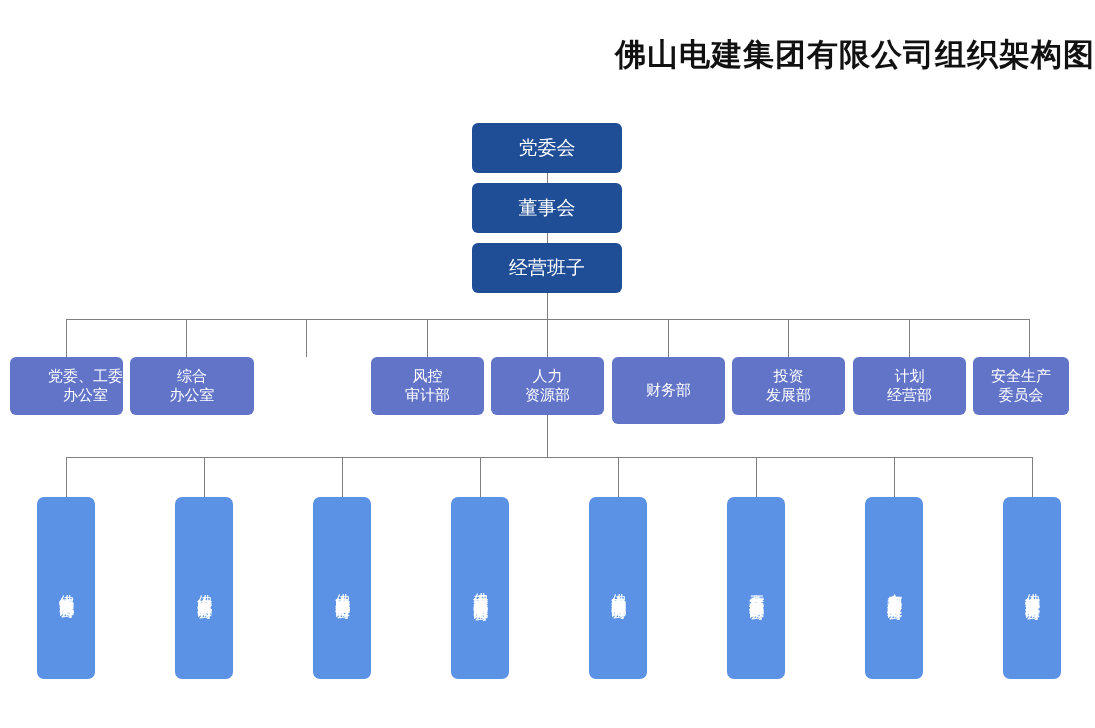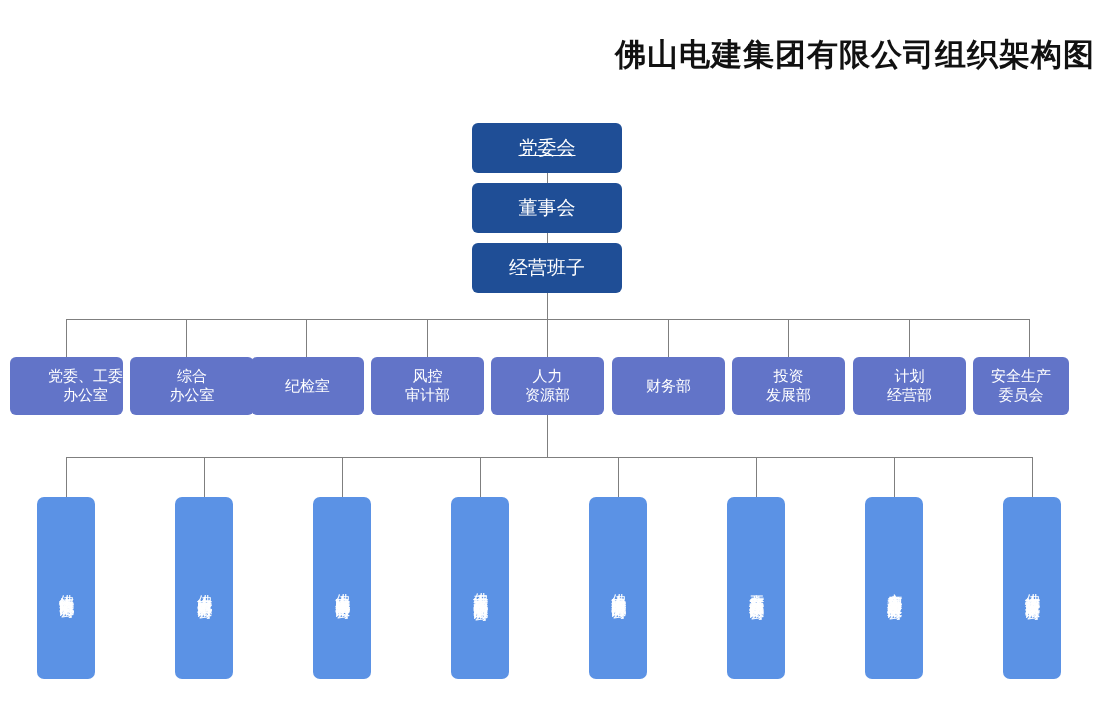--- a/index.html
+++ b/index.html
@@ -67,21 +67,21 @@
   .line.v { width: 1px; }
   .line.h { height: 1px; }
 </style>
 </head>
 <body>
 
 <div id="canvas">
 
   <div class="title">佛山电建集团有限公司组织架构图</div>
 
-  <div class="node top" style="left:472px; top:123px; width:150px; height:50px;text-decoration:underline;">
+  <div class="node top" style="left:472px; top:123px; width:150px; height:50px;">
     <span>党委会</span>
   </div>
   <div class="node top" style="left:472px; top:183px; width:150px; height:50px;">
     <span>董事会</span>
   </div>
   <div class="node top" style="left:472px; top:243px; width:150px; height:50px;">
     <span>经营班子</span>
   </div>
 
   <div class="line v" style="left:547px; top:173px; height:10px;"></div>
@@ -106,36 +106,33 @@
       <span>党委、工委</span><br>
       <span>办公室</span>
     </span>
   </div>
   <div class="node dept" style="left:130px; top:357px; width:124px; height:58px;">
     <span>
       <span>综合</span><br>
       <span>办公室</span>
     </span>
   </div>
-  <div class="node dept" style="left:251px; top:357px; width:113px; height:58px;">
-    <span>纪检室</span>
-  </div>
   <div class="node dept" style="left:371px; top:357px; width:113px; height:58px;">
     <span>
       <span>风控</span><br>
       <span>审计部</span>
     </span>
   </div>
   <div class="node dept" style="left:491px; top:357px; width:113px; height:58px;">
     <span>
       <span>人力</span><br>
       <span>资源部</span>
     </span>
   </div>
-  <div class="node dept" style="left:612px; top:357px; width:113px; height:58px;">
+  <div class="node dept" style="left:612px; top:357px; width:113px; height:67px;">
     <span>财务部</span>
   </div>
   <div class="node dept" style="left:732px; top:357px; width:113px; height:58px;">
     <span>
       <span>投资</span><br>
       <span>发展部</span>
     </span>
   </div>
   <div class="node dept" style="left:853px; top:357px; width:113px; height:58px;">
     <span>

